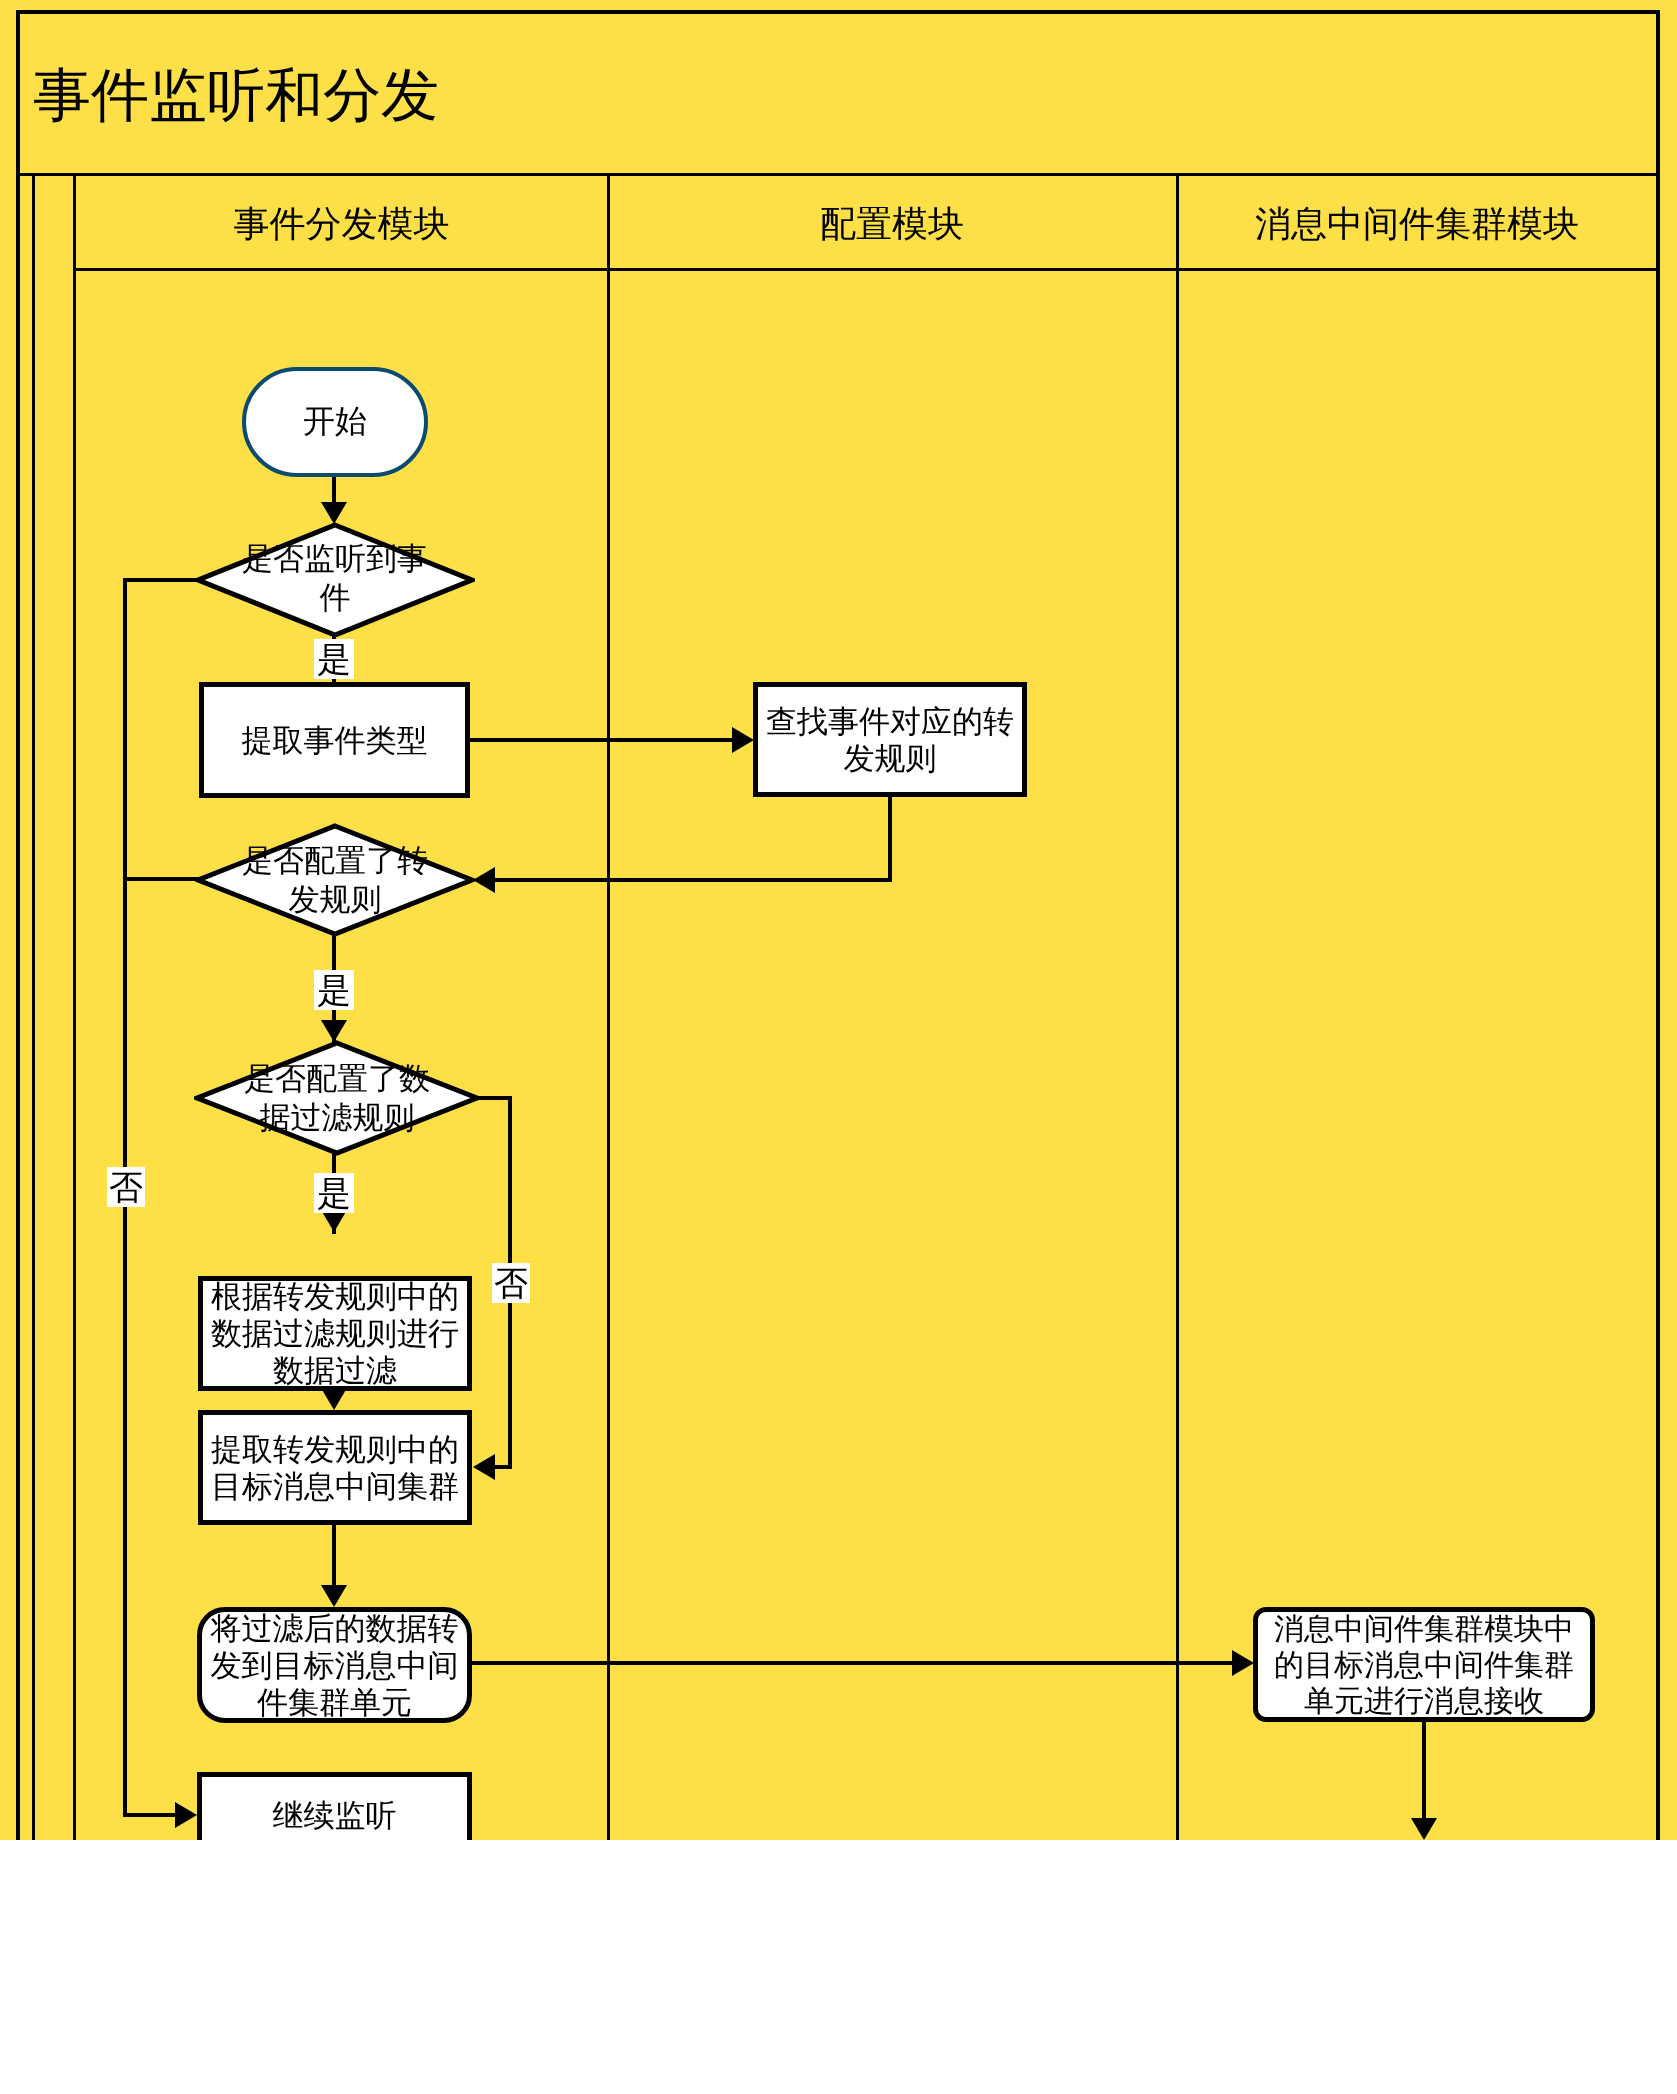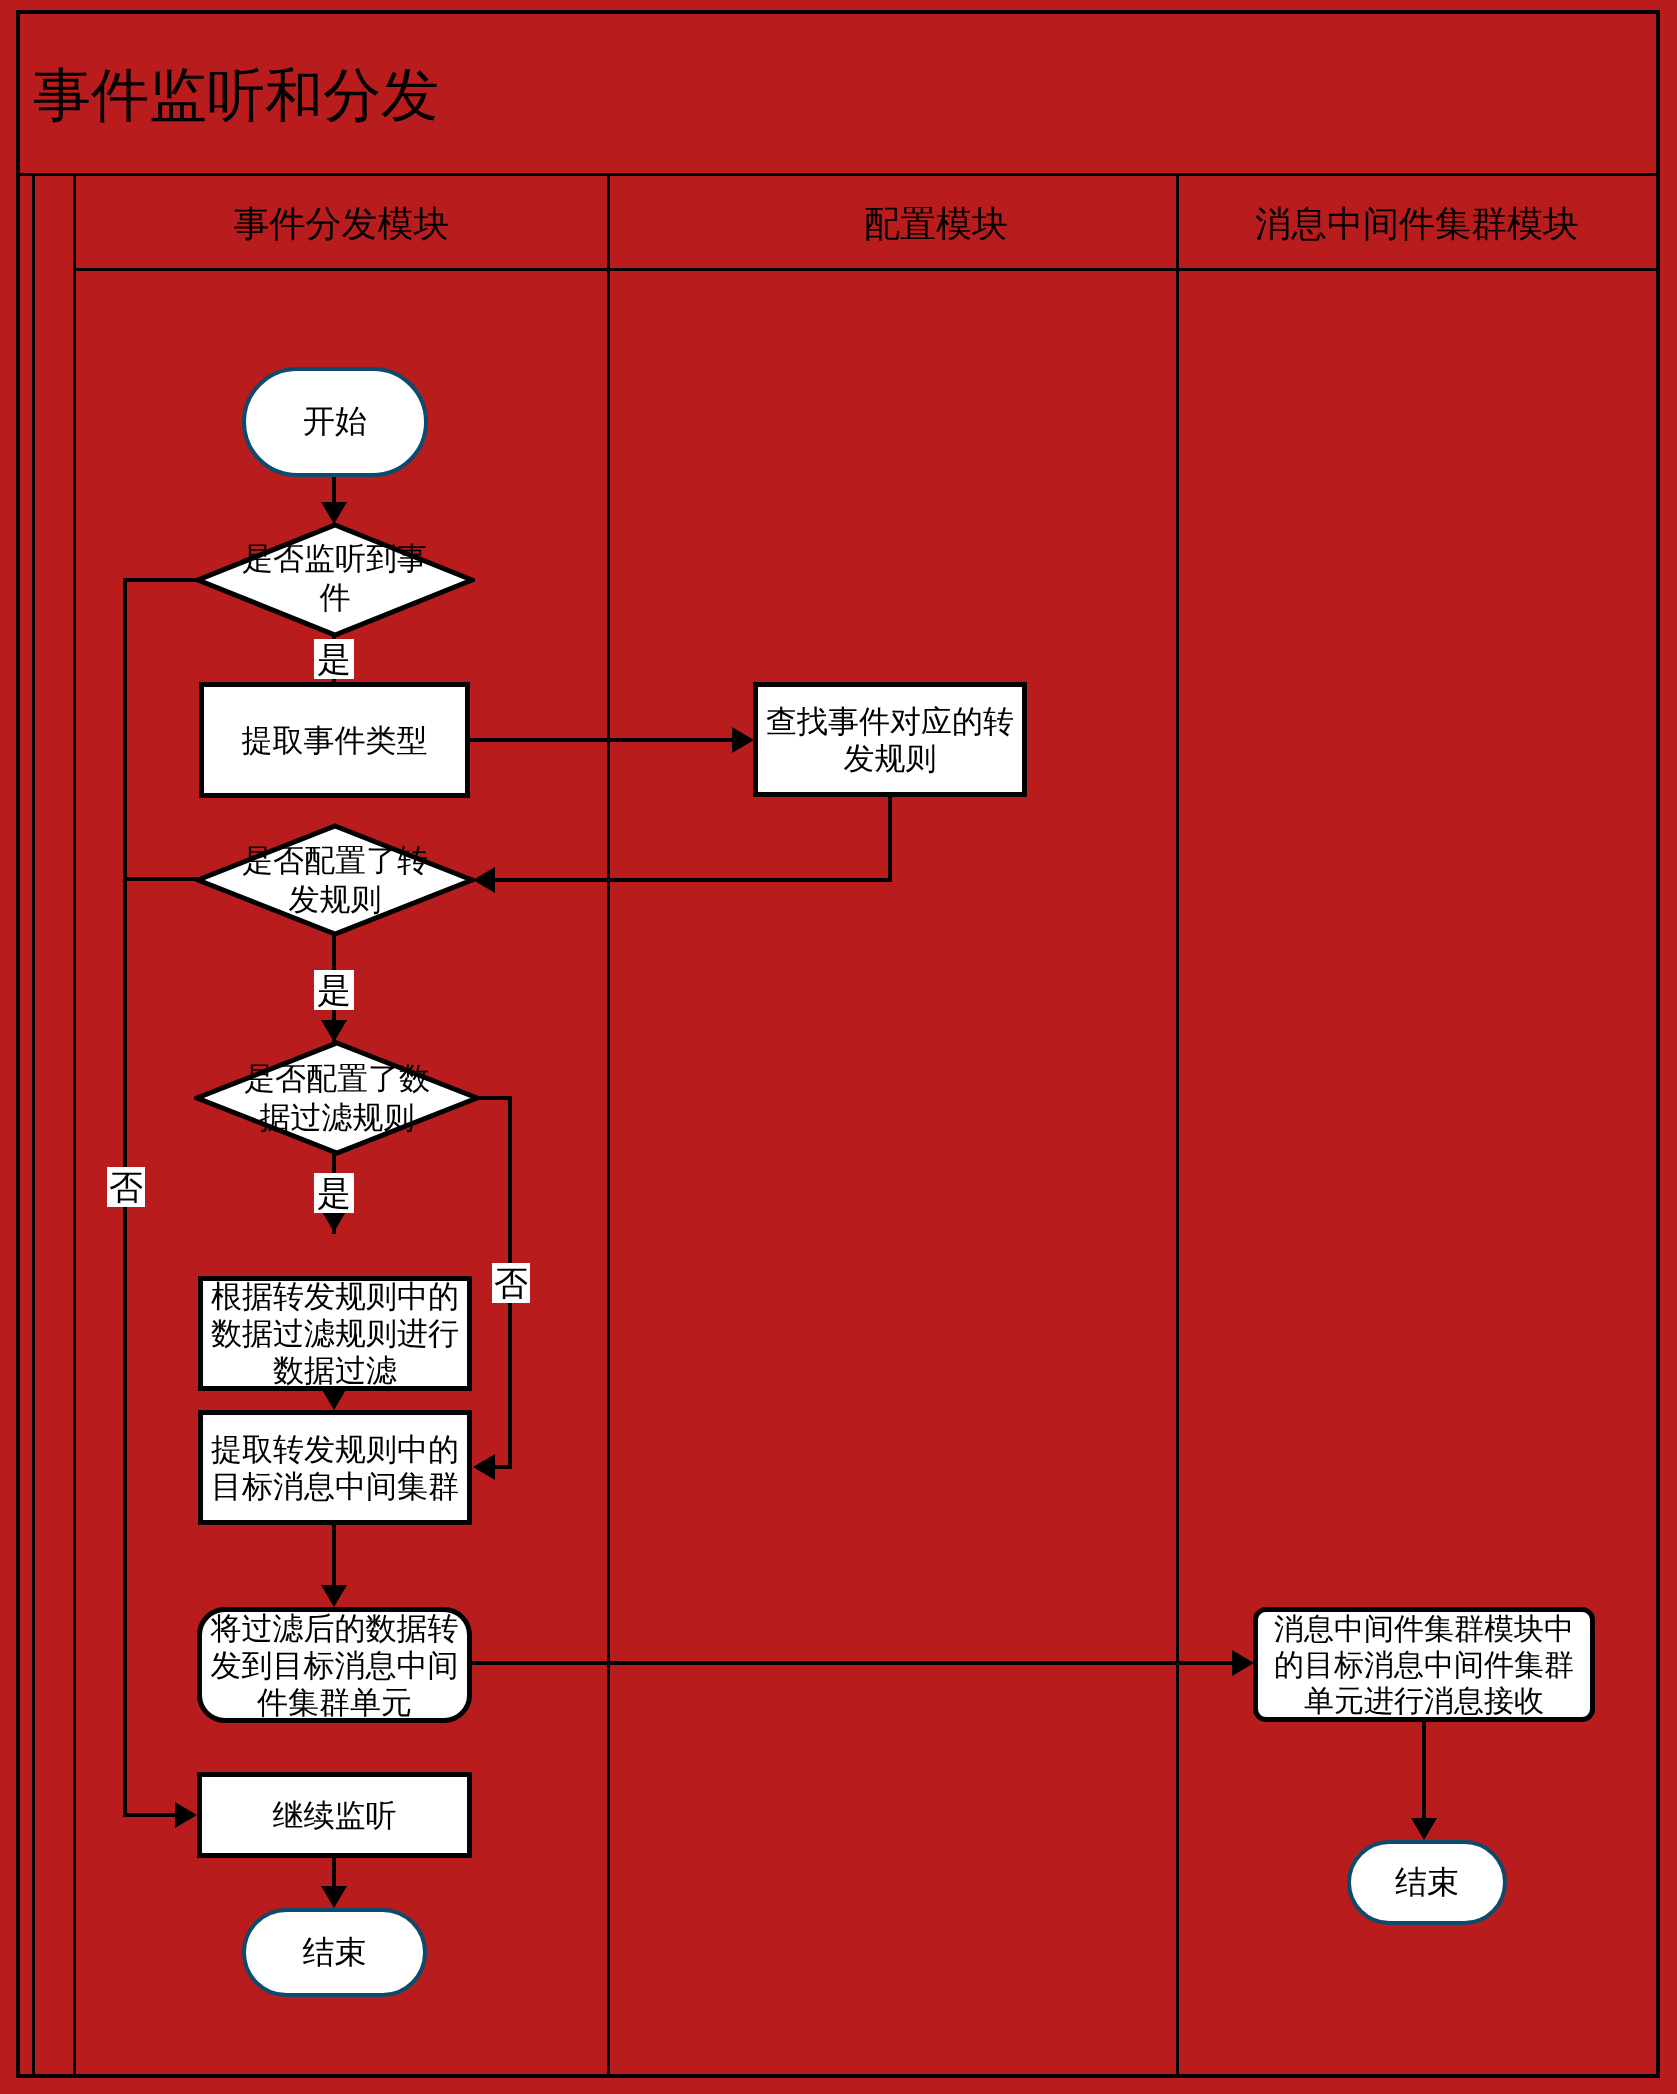--- a/index.html
+++ b/index.html
@@ -1,16 +1,16 @@
 <!DOCTYPE html>
 <html><head>
 <meta charset="utf-8">
 <style>
   html,body{margin:0;padding:0;background:#ffffff;}
-  .page{position:relative;width:1677px;height:2094px;background:#b91c1c;
+  .page{position:relative;width:1677px;height:1840px;background:#fde047;
         font-family:"Liberation Sans",sans-serif;color:#000;overflow:hidden;}
   .hline,.vline{position:absolute;background:#000;}
   .frame{position:absolute;border:4px solid #000;box-sizing:border-box;}
   .title{position:absolute;font-size:58px;line-height:70px;white-space:nowrap;}
   .lane-header{position:absolute;text-align:center;font-size:36px;line-height:60px;white-space:nowrap;}
   .box{position:absolute;border:5px solid #000;background:#fff;box-sizing:border-box;
        display:flex;align-items:center;justify-content:center;text-align:center;
        font-size:31px;line-height:37px;white-space:pre-line;}
   .terminal{position:absolute;border:4px solid #0c4a6e;background:#fff;box-sizing:border-box;
        display:flex;align-items:center;justify-content:center;font-size:32px;}
@@ -33,21 +33,21 @@
   <div class="frame" style="left:16px;top:10px;width:1644px;height:2068px;"></div>
   <div class="hline" style="left:18px;top:173px;width:1640px;height:3px;"></div>
   <div class="vline" style="left:32px;top:176px;width:3px;height:1899px;"></div>
   <div class="vline" style="left:73px;top:176px;width:3px;height:1899px;"></div>
   <div class="vline" style="left:607px;top:176px;width:3px;height:1899px;"></div>
   <div class="vline" style="left:1176px;top:176px;width:3px;height:1899px;"></div>
   <div class="hline" style="left:76px;top:268px;width:1580px;height:3px;"></div>
 
   <div class="title" style="left:33px;top:60px;">事件监听和分发</div>
   <div class="lane-header" style="left:78px;top:194px;width:527px;">事件分发模块</div>
-  <div class="lane-header" style="left:610px;top:194px;width:564px;margin-left:44px;">配置模块</div>
+  <div class="lane-header" style="left:610px;top:194px;width:564px;">配置模块</div>
   <div class="lane-header" style="left:1180px;top:194px;width:474px;">消息中间件集群模块</div>
 
   <div class="vline" style="left:332px;top:477px;width:4px;height:28px;"></div>
   <div class="arrow down" style="left:321px;top:502px;"></div>
 
   <div class="vline" style="left:332px;top:634px;width:4px;height:48px;"></div>
   <div class="arrow down" style="left:321px;top:660px;"></div>
 
   <div class="hline" style="left:470px;top:738px;width:265px;height:4px;"></div>
   <div class="arrow right" style="left:732px;top:727px;"></div>

